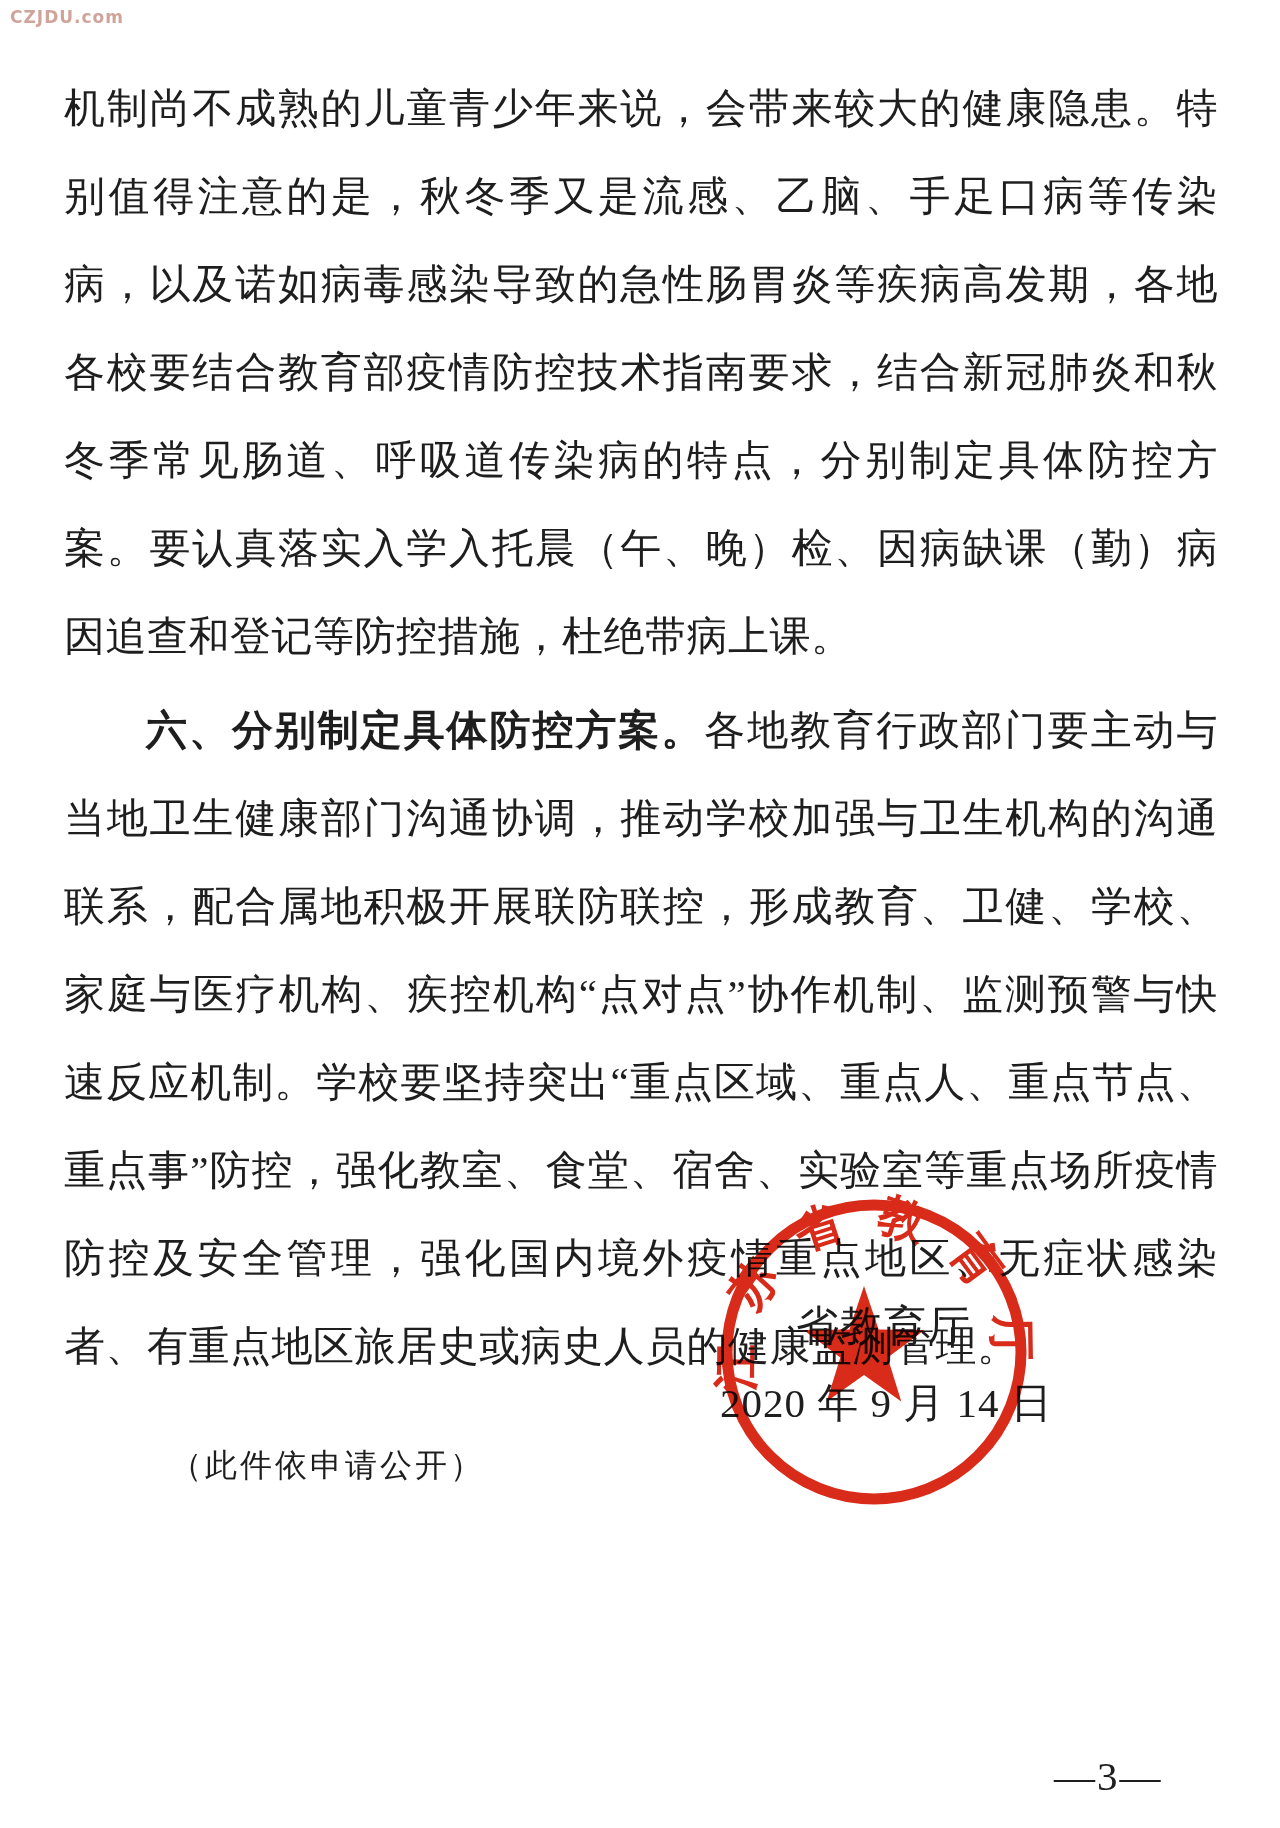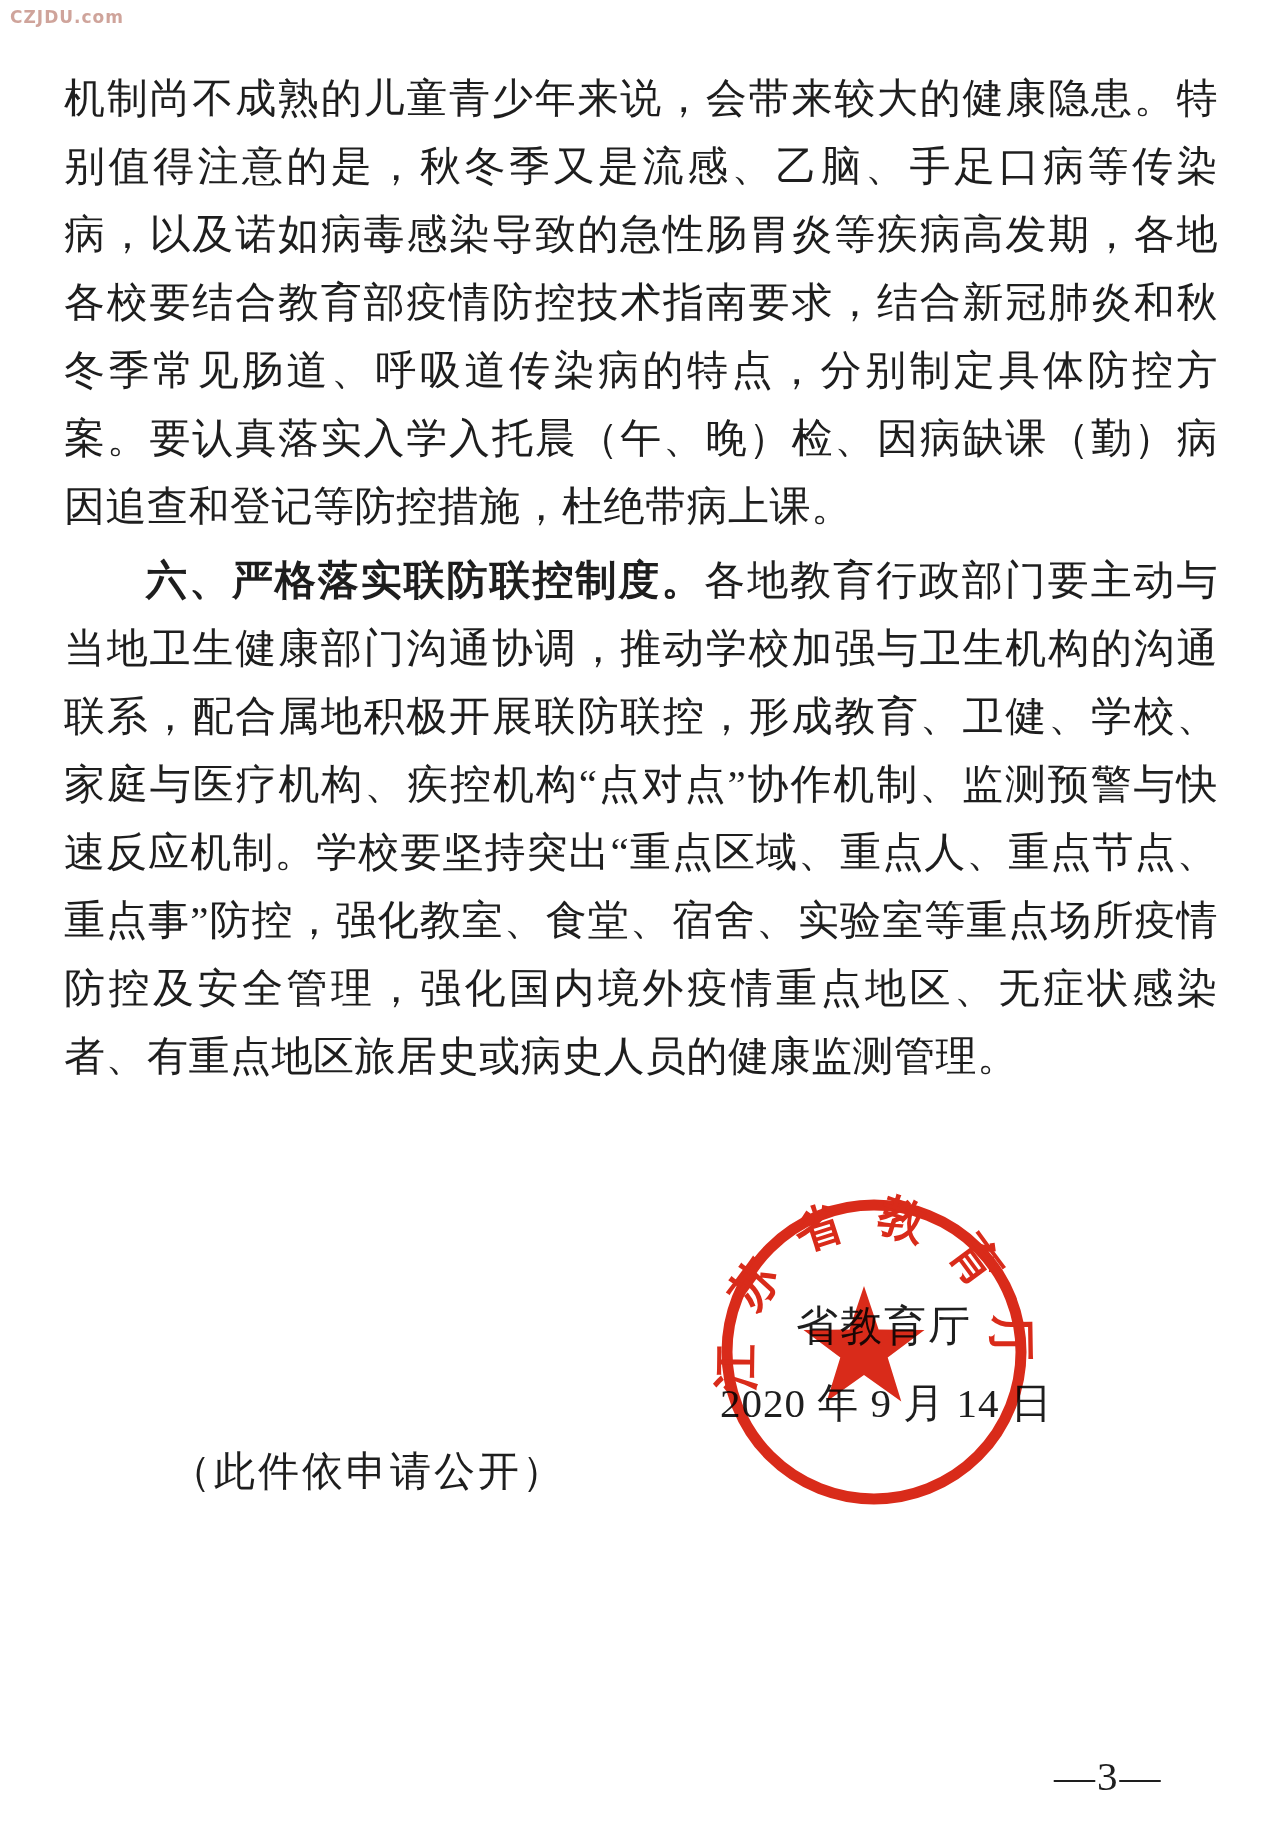--- a/index.html
+++ b/index.html
@@ -15,30 +15,30 @@
   .watermark {
     position:absolute; top:7px; left:10px;
     font-family:"DejaVu Sans", sans-serif;
     font-weight:bold; font-size:17px;
     color:#cfa49b; letter-spacing:1px;
     user-select:none;
     text-align:center;
   }
   .content {
     position:absolute; left:64px; top:64px; width:1154px;
-    font-size:41px; line-height:68px;
+    font-size:41px; line-height:88px;
     text-align:justify; text-justify:inter-character;
     letter-spacing:0.5px;
   }
   .content p { margin:0; }
   .content p.indent { text-indent:2em; margin-top:6px; }
   .content strong { font-weight:bold; }
   .disclosure-note {
     position:absolute; left:170px; top:1444px;
-    font-size:41px; letter-spacing:3px;
+    font-size:32px; letter-spacing:3px;
   }
   .sign-agency {
     position:absolute; left:796px; top:1298px;
     font-size:42px; letter-spacing:2px;
   }
   .sign-date {
     position:absolute; left:720px; top:1376px;
     font-size:41px; letter-spacing:1px;
   }
   .seal {
@@ -54,21 +54,21 @@
 </style>
 </head>
 <body>
 
 <div class="page">
 
   <div class="watermark">CZJDU.com</div>
 
   <div class="content">
     <p>机制尚不成熟的儿童青少年来说，会带来较大的健康隐患。特别值得注意的是，秋冬季又是流感、乙脑、手足口病等传染病，以及诺如病毒感染导致的急性肠胃炎等疾病高发期，各地各校要结合教育部疫情防控技术指南要求，结合新冠肺炎和秋冬季常见肠道、呼吸道传染病的特点，分别制定具体防控方案。要认真落实入学入托晨（午、晚）检、因病缺课（勤）病因追查和登记等防控措施，杜绝带病上课。</p>
-    <p class="indent"><strong>六、严格落实联防联控制度。</strong><span>各地教育行政部门要主动与当地卫生健康部门沟通协调，推动学校加强与卫生机构的沟通联系，配合属地积极开展联防联控，形成教育、卫健、学校、家庭与医疗机构、疾控机构“点对点”协作机制、监测预警与快速反应机制。学校要坚持突出“重点区域、重点人、重点节点、重点事”防控，强化教室、食堂、宿舍、实验室等重点场所疫情防控及安全管理，强化国内境外疫情重点地区、无症状感染者、有重点地区旅居史或病史人员的健康监测管理。</span></p>
+    <p class="indent"><strong>六、分别制定具体防控方案。</strong><span>各地教育行政部门要主动与当地卫生健康部门沟通协调，推动学校加强与卫生机构的沟通联系，配合属地积极开展联防联控，形成教育、卫健、学校、家庭与医疗机构、疾控机构“点对点”协作机制、监测预警与快速反应机制。学校要坚持突出“重点区域、重点人、重点节点、重点事”防控，强化教室、食堂、宿舍、实验室等重点场所疫情防控及安全管理，强化国内境外疫情重点地区、无症状感染者、有重点地区旅居史或病史人员的健康监测管理。</span></p>
   </div>
 
   <div class="sign-agency">省教育厅</div>
 
   <div class="sign-date">2020 年 9 月 14 日</div>
 
   <svg class="seal" viewBox="0 0 324 324">
     <circle cx="162" cy="162" r="147" fill="none" stroke-width="11" stroke="#d92b1a"></circle>
     <path id="sealArc" d="M 46.4 203.7 A 122 122 0 1 1 277.6 203.7" fill="none"></path>
     <text font-size="47" font-weight="bold" letter-spacing="29" font-family="Liberation Serif, serif" fill="#d92b1a">

